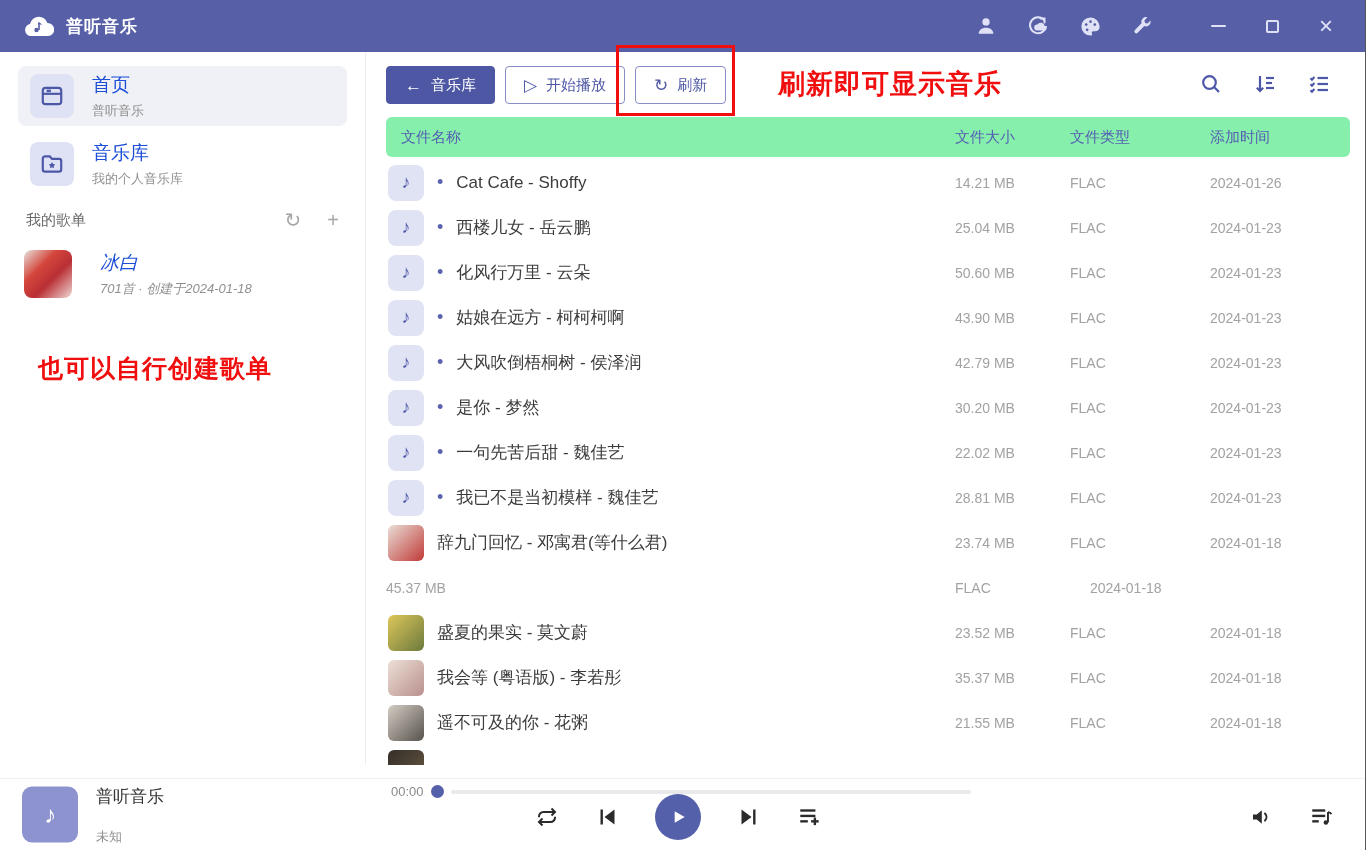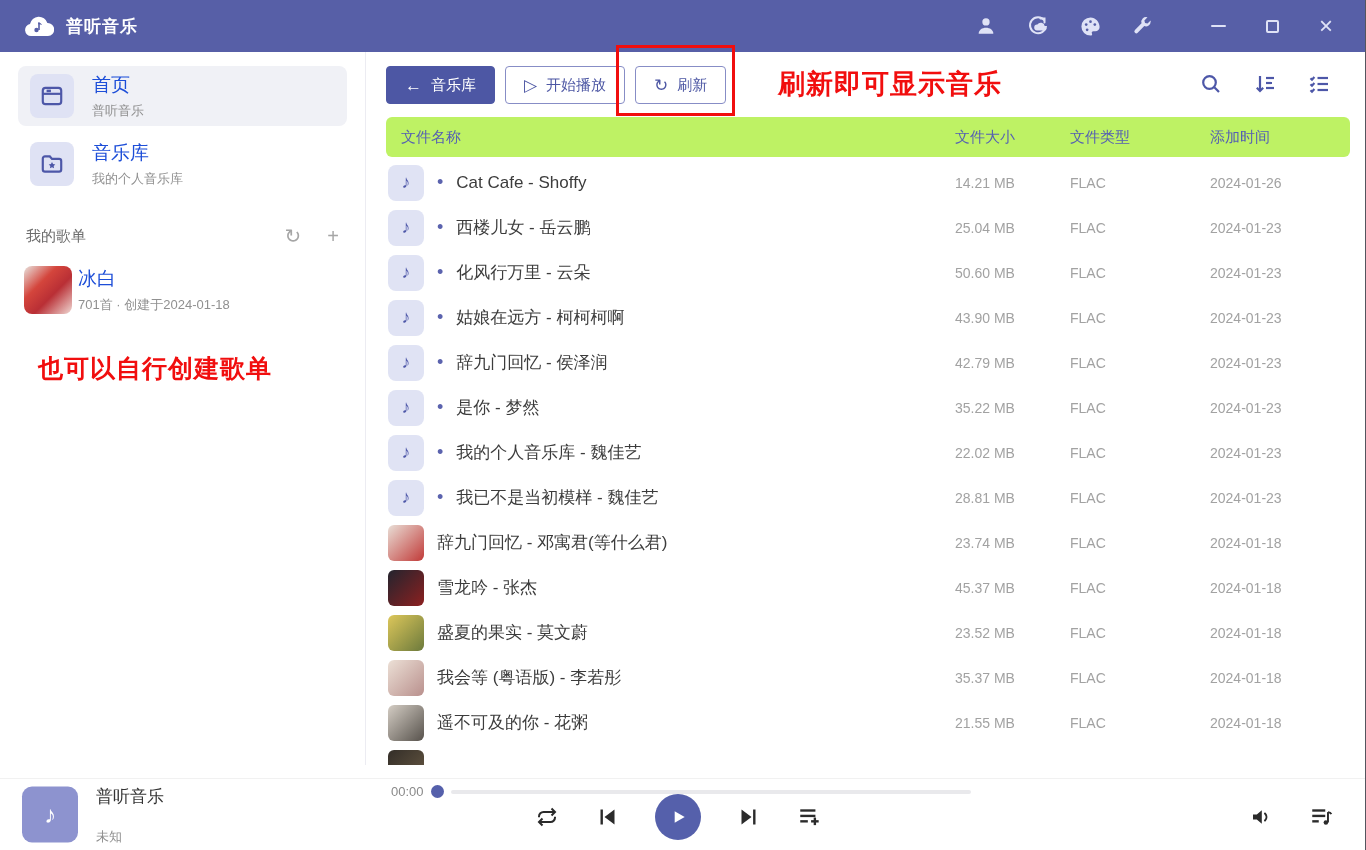--- a/index.html
+++ b/index.html
@@ -23,36 +23,36 @@
   .max-box{width:13px;height:13px;border:2px solid #dfe2f6;border-radius:2px;}
   .close-x{font-size:24px;line-height:1;color:#dfe2f6;font-weight:400;}
   
   .sidebar{position:absolute;top:52px;left:0;width:366px;bottom:85px;background:#fff;
     border-right:1px solid #ececf2;padding:14px 18px;}
   .side-item{display:flex;align-items:center;gap:18px;height:60px;border-radius:8px;padding:0 12px;margin-bottom:8px;cursor:pointer;}
   .side-item.active{background:#f0f1f6;}
   .side-icon{width:44px;height:44px;border-radius:8px;background:#dfe2f4;display:flex;align-items:center;justify-content:center;color:#4d57a8;flex:none;}
   .side-title{font-size:19px;color:#1d4ed8;}
   .side-sub{font-size:13px;color:#909090;margin-top:4px;}
-  .playlists-header{display:flex;align-items:center;margin:32px 8px 16px 8px;color:#6b6b6b;font-size:15px;}
+  .playlists-header{display:flex;align-items:center;margin:16px 8px 16px 8px;color:#6b6b6b;font-size:15px;}
   .ph-icons{margin-left:auto;display:flex;align-items:center;gap:26px;color:#a6a6a6;}
   .ph-icons .glyph{font-size:20px;line-height:1;cursor:pointer;}
-  .playlist-item{display:flex;align-items:center;gap:6px;padding:4px 6px;cursor:pointer;}
+  .playlist-item{display:flex;align-items:center;gap:28px;padding:4px 6px;cursor:pointer;font-style:italic;}
   .playlist-art{width:48px;height:48px;border-radius:8px;flex:none;
     background:linear-gradient(135deg,#e8e3de 0%,#d4453c 35%,#b92f35 60%,#f0d9d4 100%);}
   
   .main{position:absolute;top:52px;left:366px;right:0;bottom:85px;background:#fff;overflow:hidden;}
   .toolbar{position:absolute;top:14px;left:20px;display:flex;gap:10px;}
   .btn{display:inline-flex;align-items:center;gap:9px;height:38px;padding:0 18px;border-radius:4px;font-size:15px;cursor:pointer;}
   .btn .glyph{font-size:17px;line-height:1;}
   .btn-primary{background:#4d57a4;color:#fff;border:1px solid #4d57a4;}
   .btn-outline{background:#fff;color:#4d57a4;border:1px solid #878dc6;}
   .toolbar-icons{position:absolute;top:20px;right:34px;display:flex;gap:30px;color:#4d57a8;}
   .toolbar-icons .tico{width:24px;height:24px;cursor:pointer;}
-  .table-header{position:absolute;top:65px;left:20px;right:15px;height:40px;background:#bef264;border-radius:6px;
+  .table-header{position:absolute;top:65px;left:20px;right:15px;height:40px;background:#86efac;border-radius:6px;
     display:grid;grid-template-columns:1fr 115px 120px 160px;align-items:center;color:#5560b2;font-size:15px;}
   .table-header .h-name{padding-left:15px;}
   .table-header .h-date{padding-left:20px;}
   .rows{position:absolute;top:108px;left:20px;right:15px;bottom:0;overflow:hidden;}
   .row{height:45px;display:grid;grid-template-columns:1fr 115px 120px 160px;align-items:center;cursor:pointer;}
   .cell-name{display:flex;align-items:center;gap:13px;padding-left:2px;font-size:17px;color:#3c3c3c;overflow:hidden;white-space:nowrap;}
   .row-icon{width:36px;height:36px;border-radius:8px;background:#e0e3f4;display:flex;align-items:center;justify-content:center;
     color:#4d57a8;font-size:18px;flex:none;}
   .row-art{width:36px;height:36px;border-radius:6px;flex:none;}
   .bullet{color:#5b63ae;font-size:18px;}
@@ -276,43 +276,43 @@
         </div>
         <span class="meta size">43.90 MB</span>
         <span class="meta type">FLAC</span>
         <span class="meta date">2024-01-23</span>
       </div>
 
       <div class="row">
         <div class="cell-name">
           <span class="row-icon">♪</span>
           <span class="bullet">•</span>
-          <span class="name">辞九门回忆 - 侯泽润</span>
+          <span class="name">大风吹倒梧桐树 - 侯泽润</span>
         </div>
         <span class="meta size">42.79 MB</span>
         <span class="meta type">FLAC</span>
         <span class="meta date">2024-01-23</span>
       </div>
 
       <div class="row">
         <div class="cell-name">
           <span class="row-icon">♪</span>
           <span class="bullet">•</span>
           <span class="name">是你 - 梦然</span>
         </div>
-        <span class="meta size">35.22 MB</span>
-        <span class="meta type">FLAC</span>
-        <span class="meta date">2024-01-23</span>
-      </div>
-
-      <div class="row">
-        <div class="cell-name">
-          <span class="row-icon">♪</span>
-          <span class="bullet">•</span>
-          <span class="name">我的个人音乐库 - 魏佳艺</span>
+        <span class="meta size">30.20 MB</span>
+        <span class="meta type">FLAC</span>
+        <span class="meta date">2024-01-23</span>
+      </div>
+
+      <div class="row">
+        <div class="cell-name">
+          <span class="row-icon">♪</span>
+          <span class="bullet">•</span>
+          <span class="name">一句先苦后甜 - 魏佳艺</span>
         </div>
         <span class="meta size">22.02 MB</span>
         <span class="meta type">FLAC</span>
         <span class="meta date">2024-01-23</span>
       </div>
 
       <div class="row">
         <div class="cell-name">
           <span class="row-icon">♪</span>
           <span class="bullet">•</span>
@@ -328,25 +328,20 @@
           <span class="row-art" style="background: linear-gradient(135deg, rgb(233, 222, 214) 0%, rgb(193, 58, 56) 100%);"></span>
 
           <span class="name">辞九门回忆 - 邓寓君(等什么君)</span>
         </div>
         <span class="meta size">23.74 MB</span>
         <span class="meta type">FLAC</span>
         <span class="meta date">2024-01-18</span>
       </div>
 
       <div class="row">
-        <div class="cell-name">
-          <span class="row-art" style="background: linear-gradient(135deg, rgb(35, 36, 46) 0%, rgb(140, 32, 32) 100%);"></span>
-
-          <span class="name">雪龙吟 - 张杰</span>
-        </div>
         <span class="meta size">45.37 MB</span>
         <span class="meta type">FLAC</span>
         <span class="meta date">2024-01-18</span>
       </div>
 
       <div class="row">
         <div class="cell-name">
           <span class="row-art" style="background: linear-gradient(135deg, rgb(221, 199, 90) 0%, rgb(108, 122, 60) 100%);"></span>
 
           <span class="name">盛夏的果实 - 莫文蔚</span>

